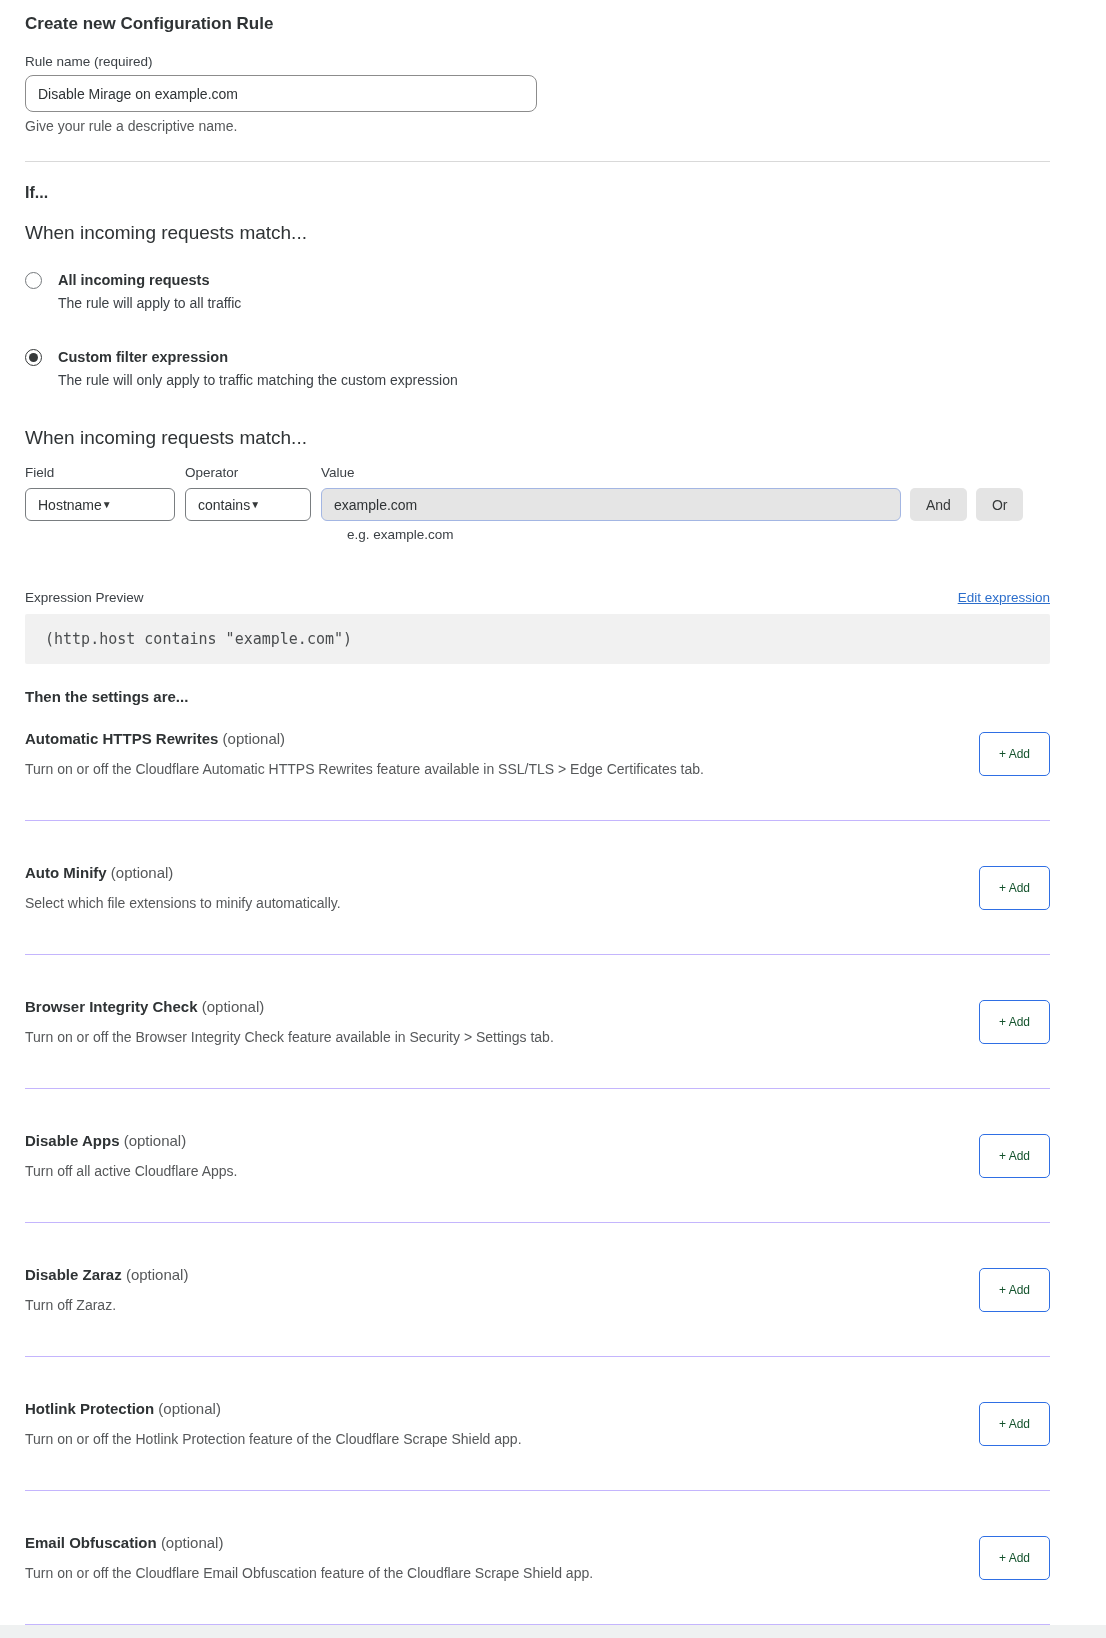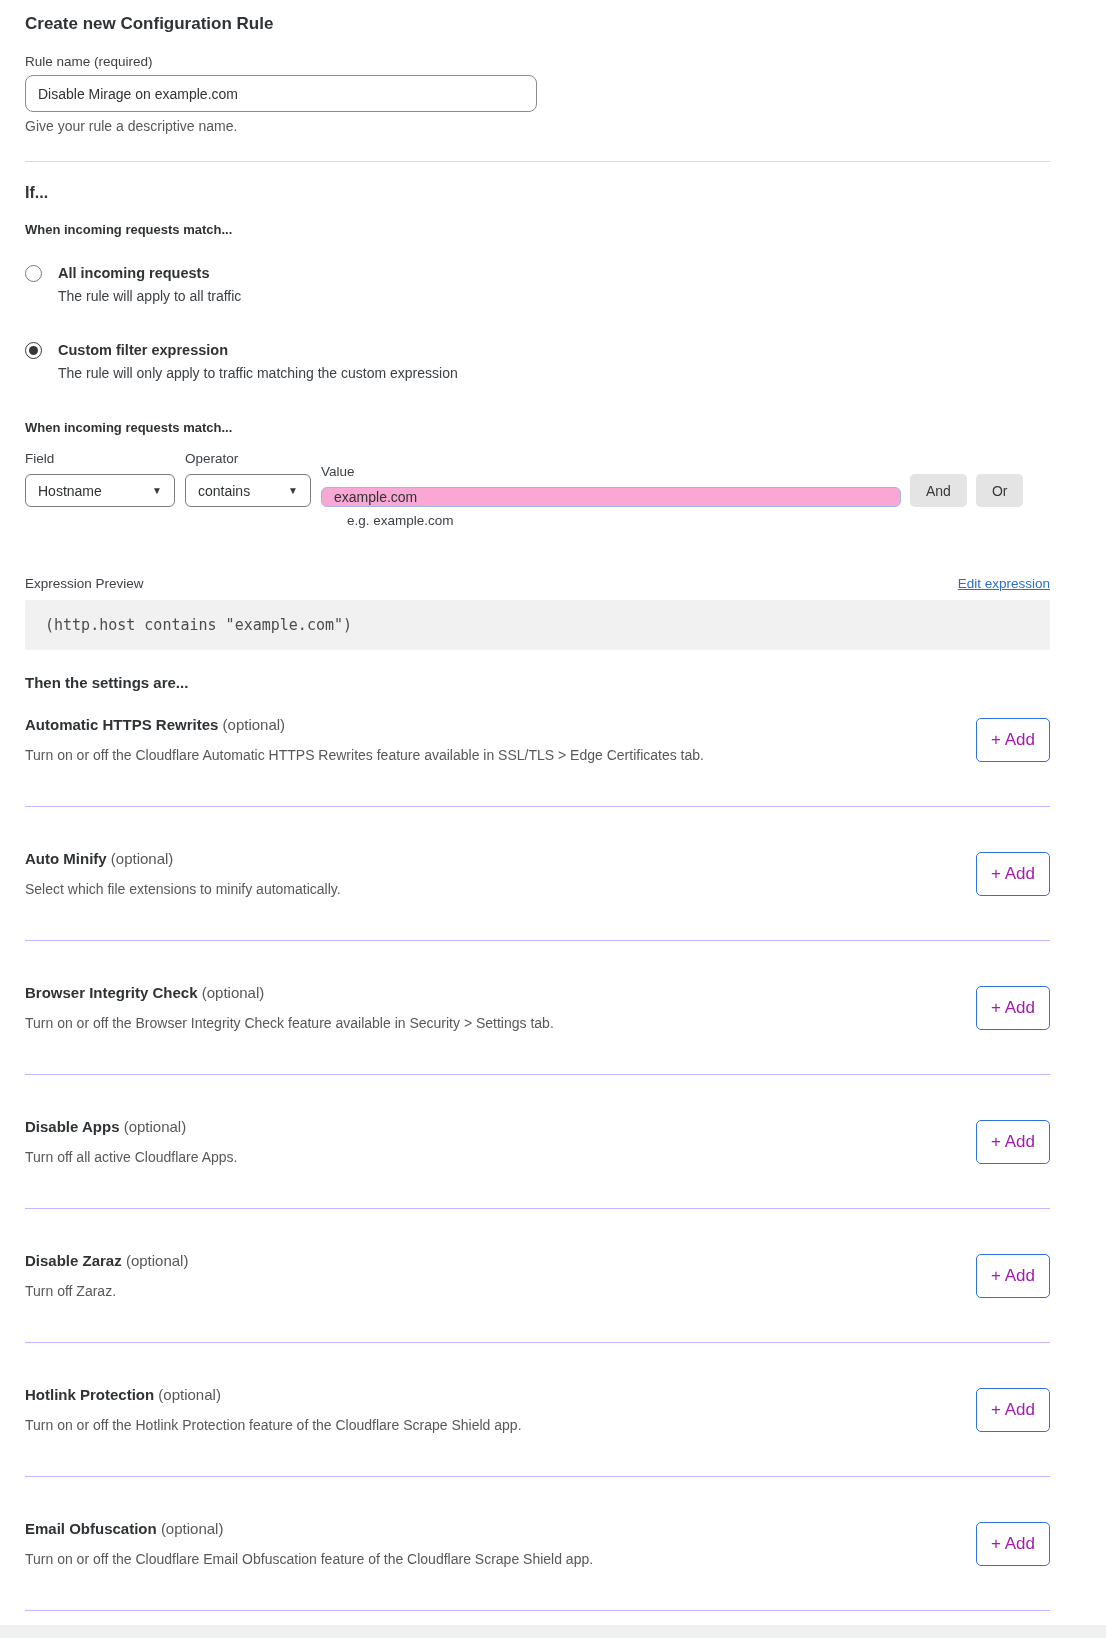--- a/index.html
+++ b/index.html
@@ -12,49 +12,49 @@
   .text-input {
     width:512px; height:37px; border:1px solid #8c8c8c; border-radius:8px;
     padding:0 12px; font-size:14px; color:#2f3335; background:#fff;
     font-family:"Liberation Sans", sans-serif; outline:none; display:block;
   }
   .helper { font-size:14px; color:#56585a; margin-top:6px; }
 
   .divider { border:none; border-top:1px solid #d9d9d9; margin-top:27px; }
 
   .if-heading { font-size:16px; font-weight:700; margin-top:22px; color:#2f3335; }
-  .sub-heading { font-size:13px; font-weight:700; margin-top:20px; color:#2f3335; }
+  .sub-heading { font-size:19px; font-weight:400; margin-top:20px; color:#2f3335; }
 
   .radio-option { display:flex; margin-top:27px; cursor:pointer; }
   .radio-option + .radio-option { margin-top:36px; }
   .radio-circle {
     width:17px; height:17px; border-radius:50%; border:1px solid #75797c;
     background:#fff; margin-right:16px; flex:0 0 auto; position:relative; top:1px;
   }
   .radio-option.selected .radio-circle { border-color:#36393a; }
   .radio-option.selected .radio-circle::after {
     content:""; position:absolute; left:3px; top:3px; width:9px; height:9px;
     border-radius:50%; background:#36393a;
   }
   .radio-label { font-size:14.5px; font-weight:700; color:#2f3335; line-height:18px; }
   .radio-desc { font-size:14px; color:#3c4146; margin-top:5px; line-height:18px; }
 
   .builder-row { display:flex; margin-top:16px; align-items:flex-end; }
   .builder-col .col-label { font-size:13.5px; color:#3c4146; margin-bottom:8px; }
   .select-box {
     height:33px; border:1px solid #797d80; border-radius:6px; background:#fff;
-    display:flex; align-items:center; justify-content:space-between;
+    display:flex; align-items:center; 
     padding:0 12px; font-size:14px; color:#2f3335; cursor:pointer;
   }
   .select-field { width:150px; margin-right:10px; }
   .select-operator { width:126px; margin-right:10px; }
   .caret { font-size:10px; color:#36393a; }
   .value-input {
-    width:580px; height:20px; border:1px solid #a3b6e3; border-radius:6px;
-    background:#f9a8d4; padding:0 12px; font-size:14px; color:#2f3335;
+    width:580px; height:33px; border:1px solid #a3b6e3; border-radius:6px;
+    background:#e5e5e5; padding:0 12px; font-size:14px; color:#2f3335;
     font-family:"Liberation Sans", sans-serif; outline:none; display:block;
   }
   .andor { display:flex; margin-left:9px; }
   .btn-gray {
     height:33px; border:none; border-radius:5px; background:#e4e4e4;
     color:#36393a; font-size:14px; font-family:"Liberation Sans", sans-serif;
     padding:0 16px; cursor:pointer;
   }
   .btn-gray + .btn-gray { margin-left:9px; }
   .value-helper { font-size:13.5px; color:#3c4146; margin-top:6px; margin-left:322px; }
@@ -74,22 +74,22 @@
   .setting-row {
     display:flex; align-items:center; justify-content:space-between;
     padding:42px 0 42px; border-bottom:1px solid #c4b5fd;
   }
   .settings-list .setting-row:first-child { padding-top:24px; }
   .setting-text { max-width:860px; }
   .setting-title { font-size:15px; font-weight:700; color:#2f3335; line-height:19px; }
   .setting-title .optional { font-weight:400; color:#56585a; }
   .setting-desc { font-size:14px; color:#56585a; margin-top:12px; line-height:18px; }
   .btn-add {
-    border:1px solid #2f6fe4; color:#a21caf; background:#fff; border-radius:5px;
-    height:44px; min-width:71px; font-size:17px; font-family:"Liberation Sans", sans-serif;
+    border:1px solid #2f6fe4; color:#14532d; background:#fff; border-radius:5px;
+    height:44px; min-width:71px; font-size:12px; font-family:"Liberation Sans", sans-serif;
     cursor:pointer; padding:0 14px;
   }
 
   .mirage-row { padding:40px 0 0; }
 
   .footer-strip {
     position:absolute; left:0; bottom:0; width:1106px; height:13px; background:#eff1f1;
   }
 </style>
 </head>

